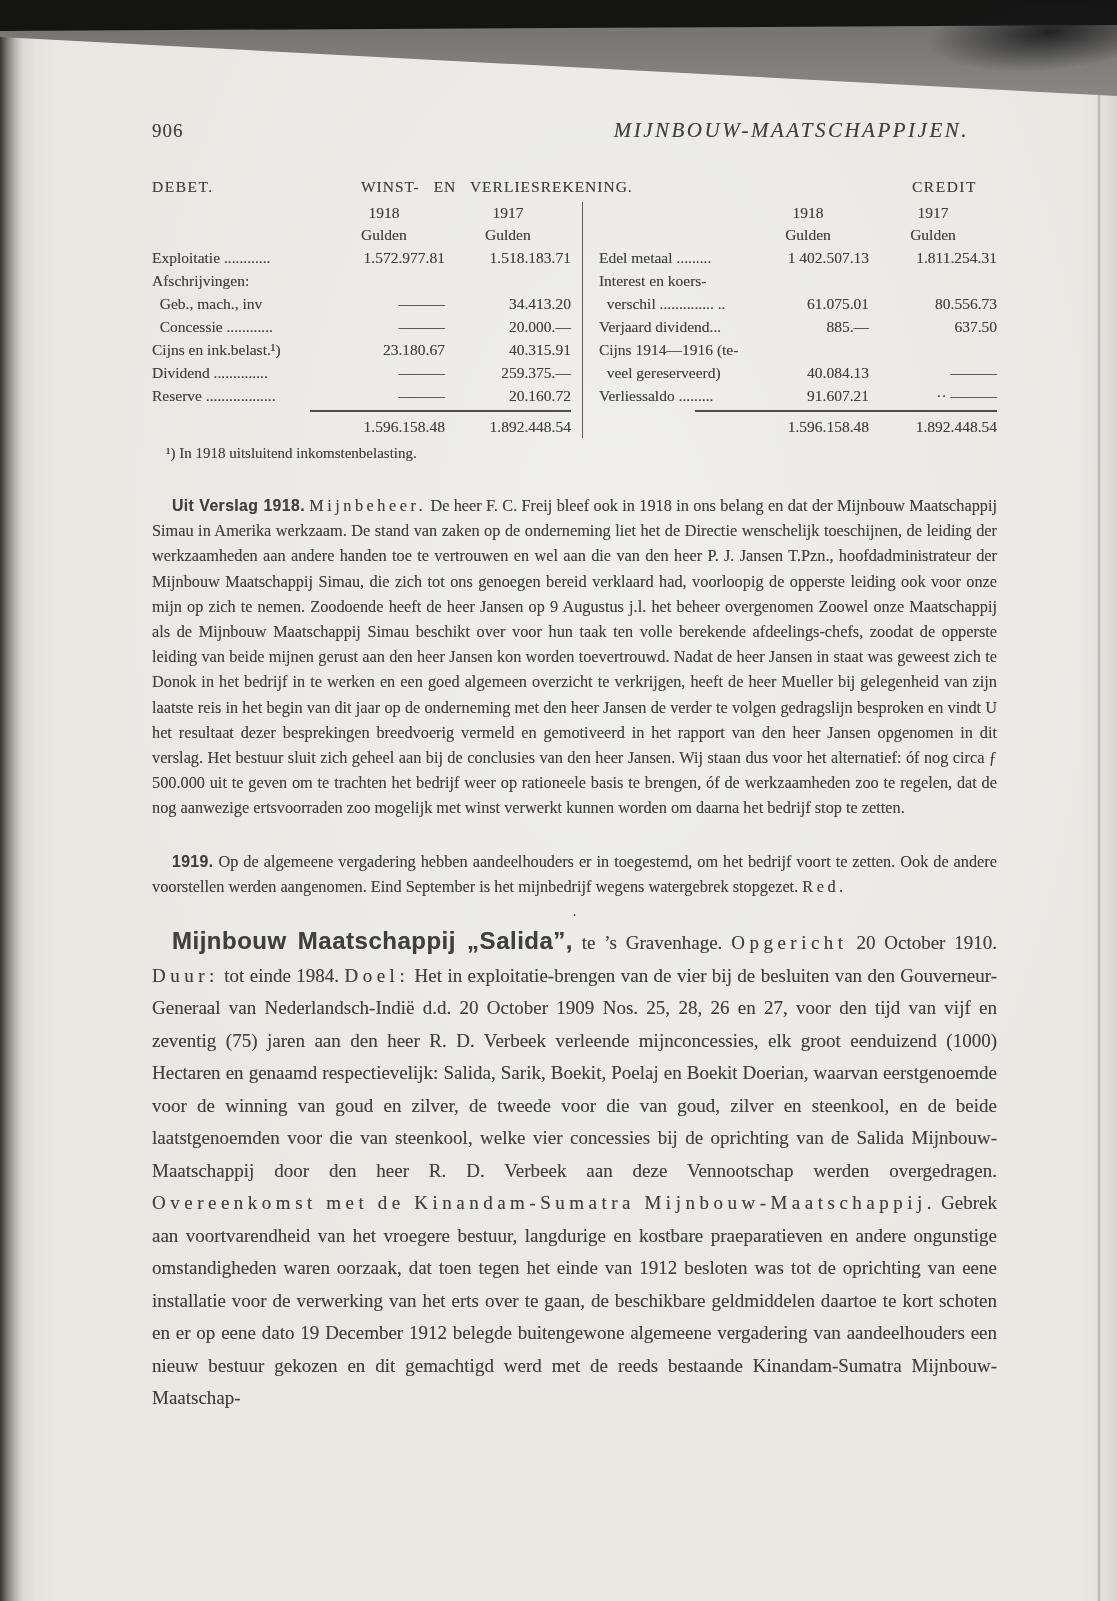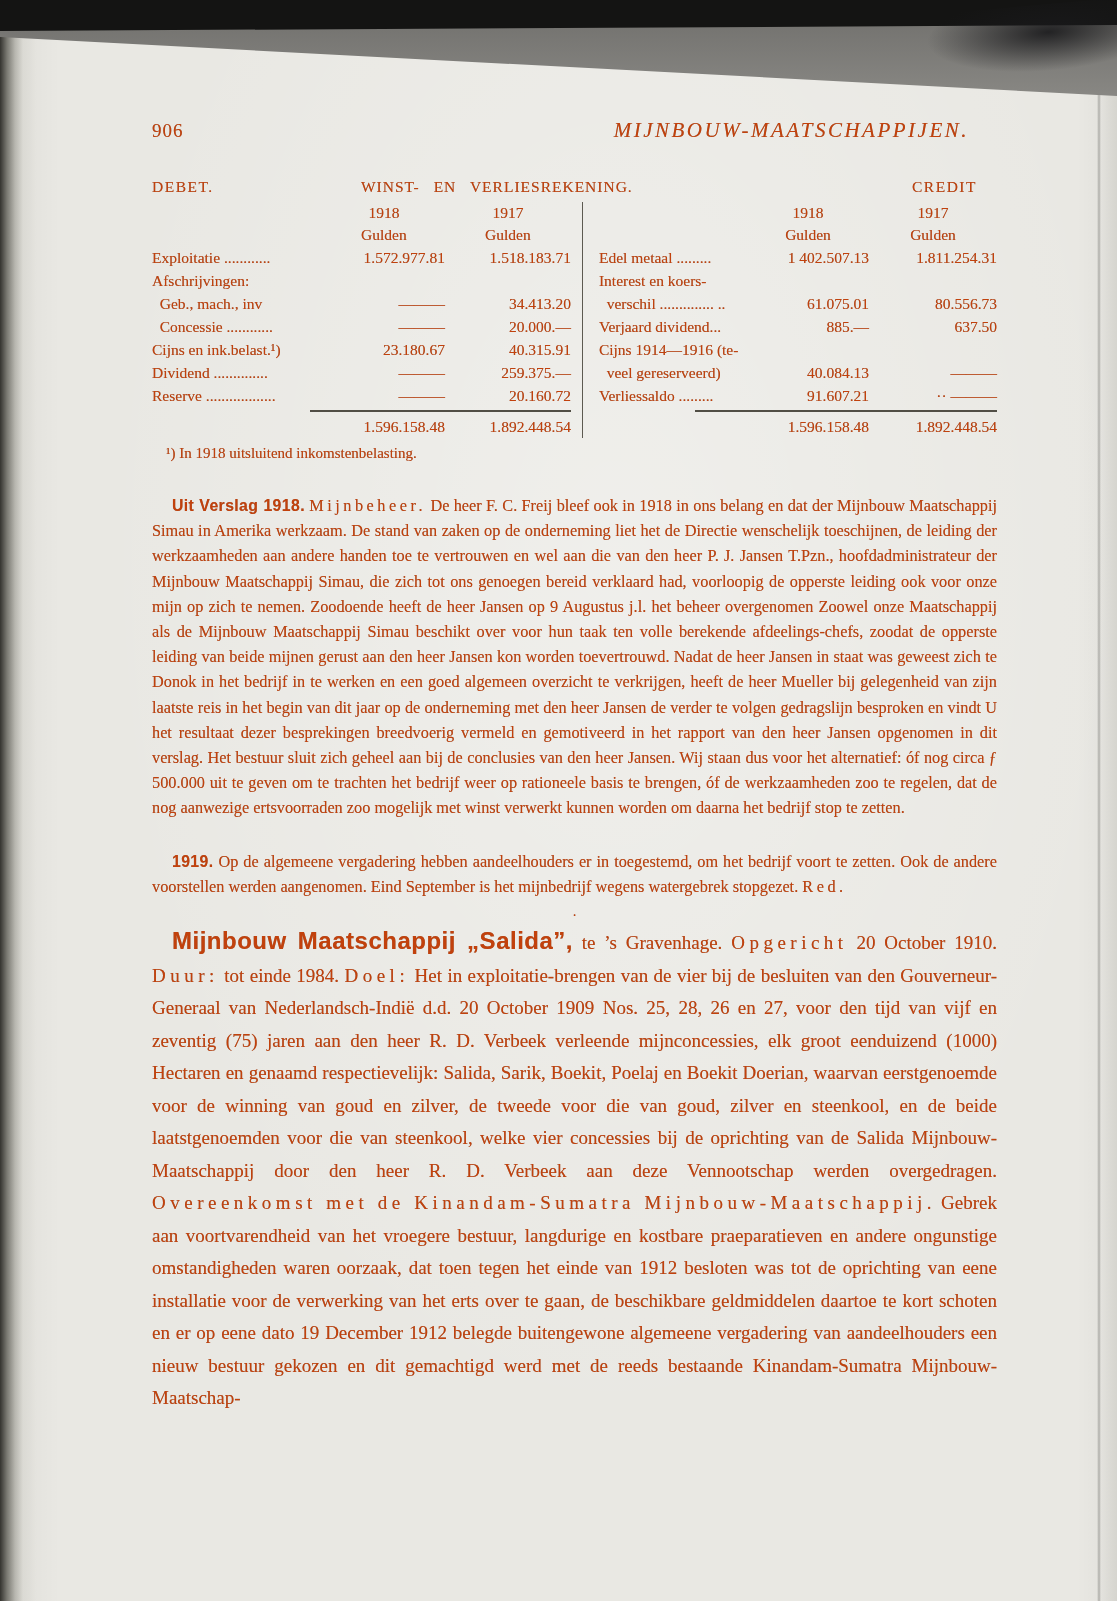--- a/index.html
+++ b/index.html
@@ -1,20 +1,20 @@
 <!DOCTYPE html>
 <html><head>
 <meta charset="utf-8">
 <style>
   html,body { margin:0; padding:0; background:#101010; }
   .scan {
     position:relative; width:1117px; height:1601px; overflow:hidden;
     background:#e9e8e3;
     font-family:"Liberation Serif", serif;
-    color:#c2410c;
+    color:#404040;
   }
   .texture {
     position:absolute; inset:0; pointer-events:none; z-index:1;
     background:
       radial-gradient(ellipse at 55% 35%, rgba(255,255,255,0.30), rgba(0,0,0,0.00) 60%),
       linear-gradient(to right, rgba(0,0,0,0.05), rgba(0,0,0,0.00) 60px),
       linear-gradient(to left, rgba(0,0,0,0.04), rgba(0,0,0,0.00) 40px);
   }
   
   .edge-top-gray {

